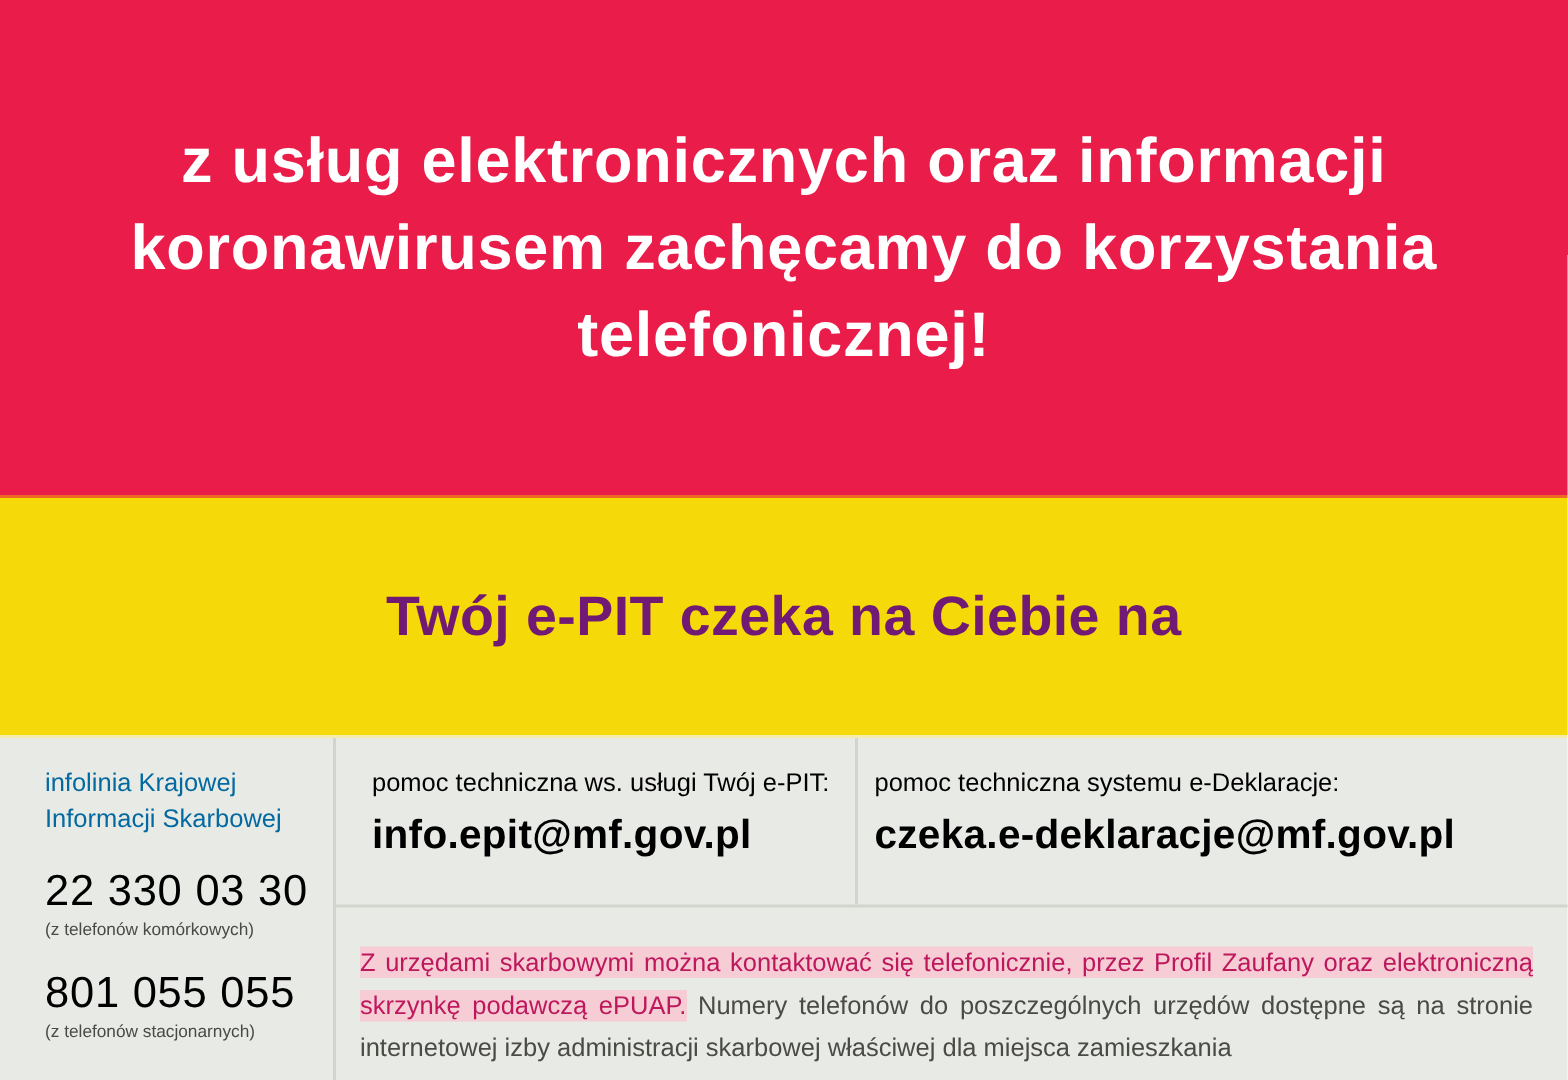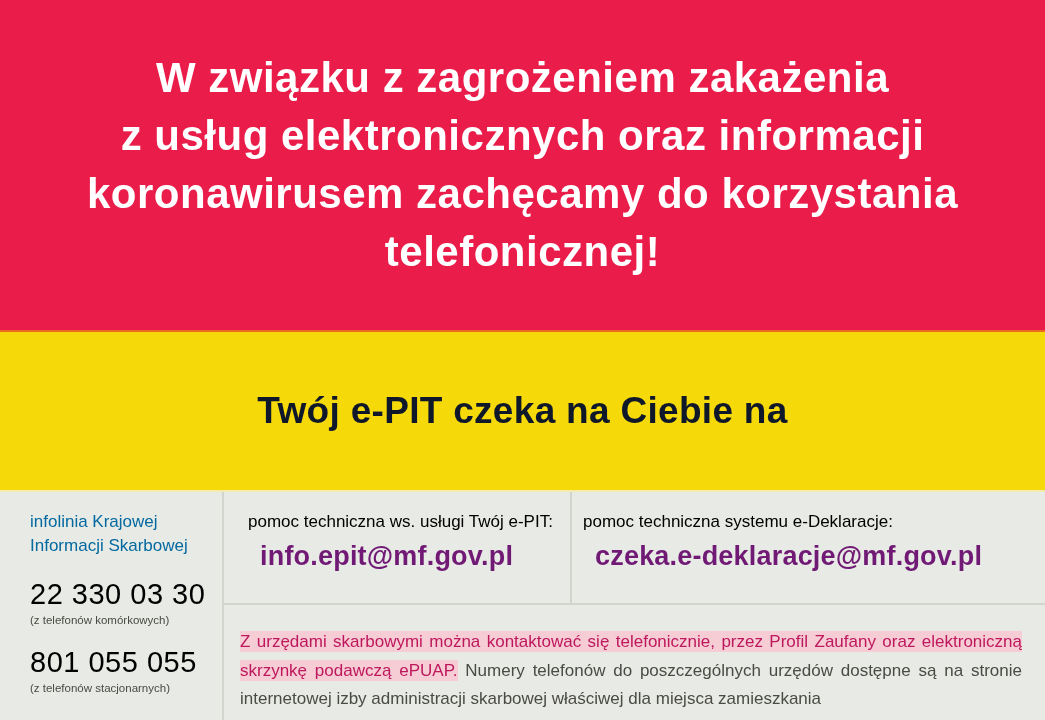--- a/index.html
+++ b/index.html
@@ -31,21 +31,21 @@
 
   
   .epit-band {
     height: 158px;
     background: #f6d908;
     display: flex; flex-direction: column;
     justify-content: center; align-items: center;
     text-align: center;
   }
   .epit-line {
-    color: #0f172a;
+    color: #701a75;
     font-size: 37px; font-weight: bold;
     line-height: 52px;
     letter-spacing: 0.3px;
   }
 
   
   .footer {
     position: relative;
     height: 228px;
     background: #e8eae5;
@@ -71,42 +71,41 @@
   .phone {
     font-size: 29px; font-weight: normal; color: #000000;
     letter-spacing: 0.5px; margin-top: 20px;
   }
   .phone-note { font-size: 11.5px; color: #4a4a45; margin-top: 3px; }
 
   .support-cell-epit  { position: absolute; left: 248px; top: 20px; }
   .support-cell-edekl { position: absolute; left: 583px; top: 20px; }
   .support-label { font-size: 17px; color: #000000; }
   .support-email {
-    font-size: 27px; font-weight: bold; color: #701a75;
-    margin-top: 9px; letter-spacing: 0.2px; margin-left: 12px;
+    font-size: 27px; font-weight: bold; color: #000000;
+    margin-top: 9px; letter-spacing: 0.2px;
   }
 
   .notice {
     position: absolute; left: 240px; top: 136px; width: 782px;
     font-size: 17px; line-height: 28.5px;
     text-align: justify; color: #4b4b46;
   }
   .notice-highlight {
     color: #be185d;
     background: #f6ccd5;
     padding: 1px 0;
   }
 </style>
 </head>
 <body>
 
 <div class="flyer">
 
   <div class="alert-band">
-    <div class="alert-line">W związku z zagrożeniem zakażenia</div>
     <div class="alert-line">z usług elektronicznych oraz informacji</div>
     <div class="alert-line">koronawirusem zachęcamy do korzystania</div>
     <div class="alert-line">telefonicznej!</div>
   </div>
 
   <div class="seam-orange"></div>
 
   <div class="epit-band">
     <div class="epit-line">Twój e-PIT czeka na Ciebie na</div>
   </div>

